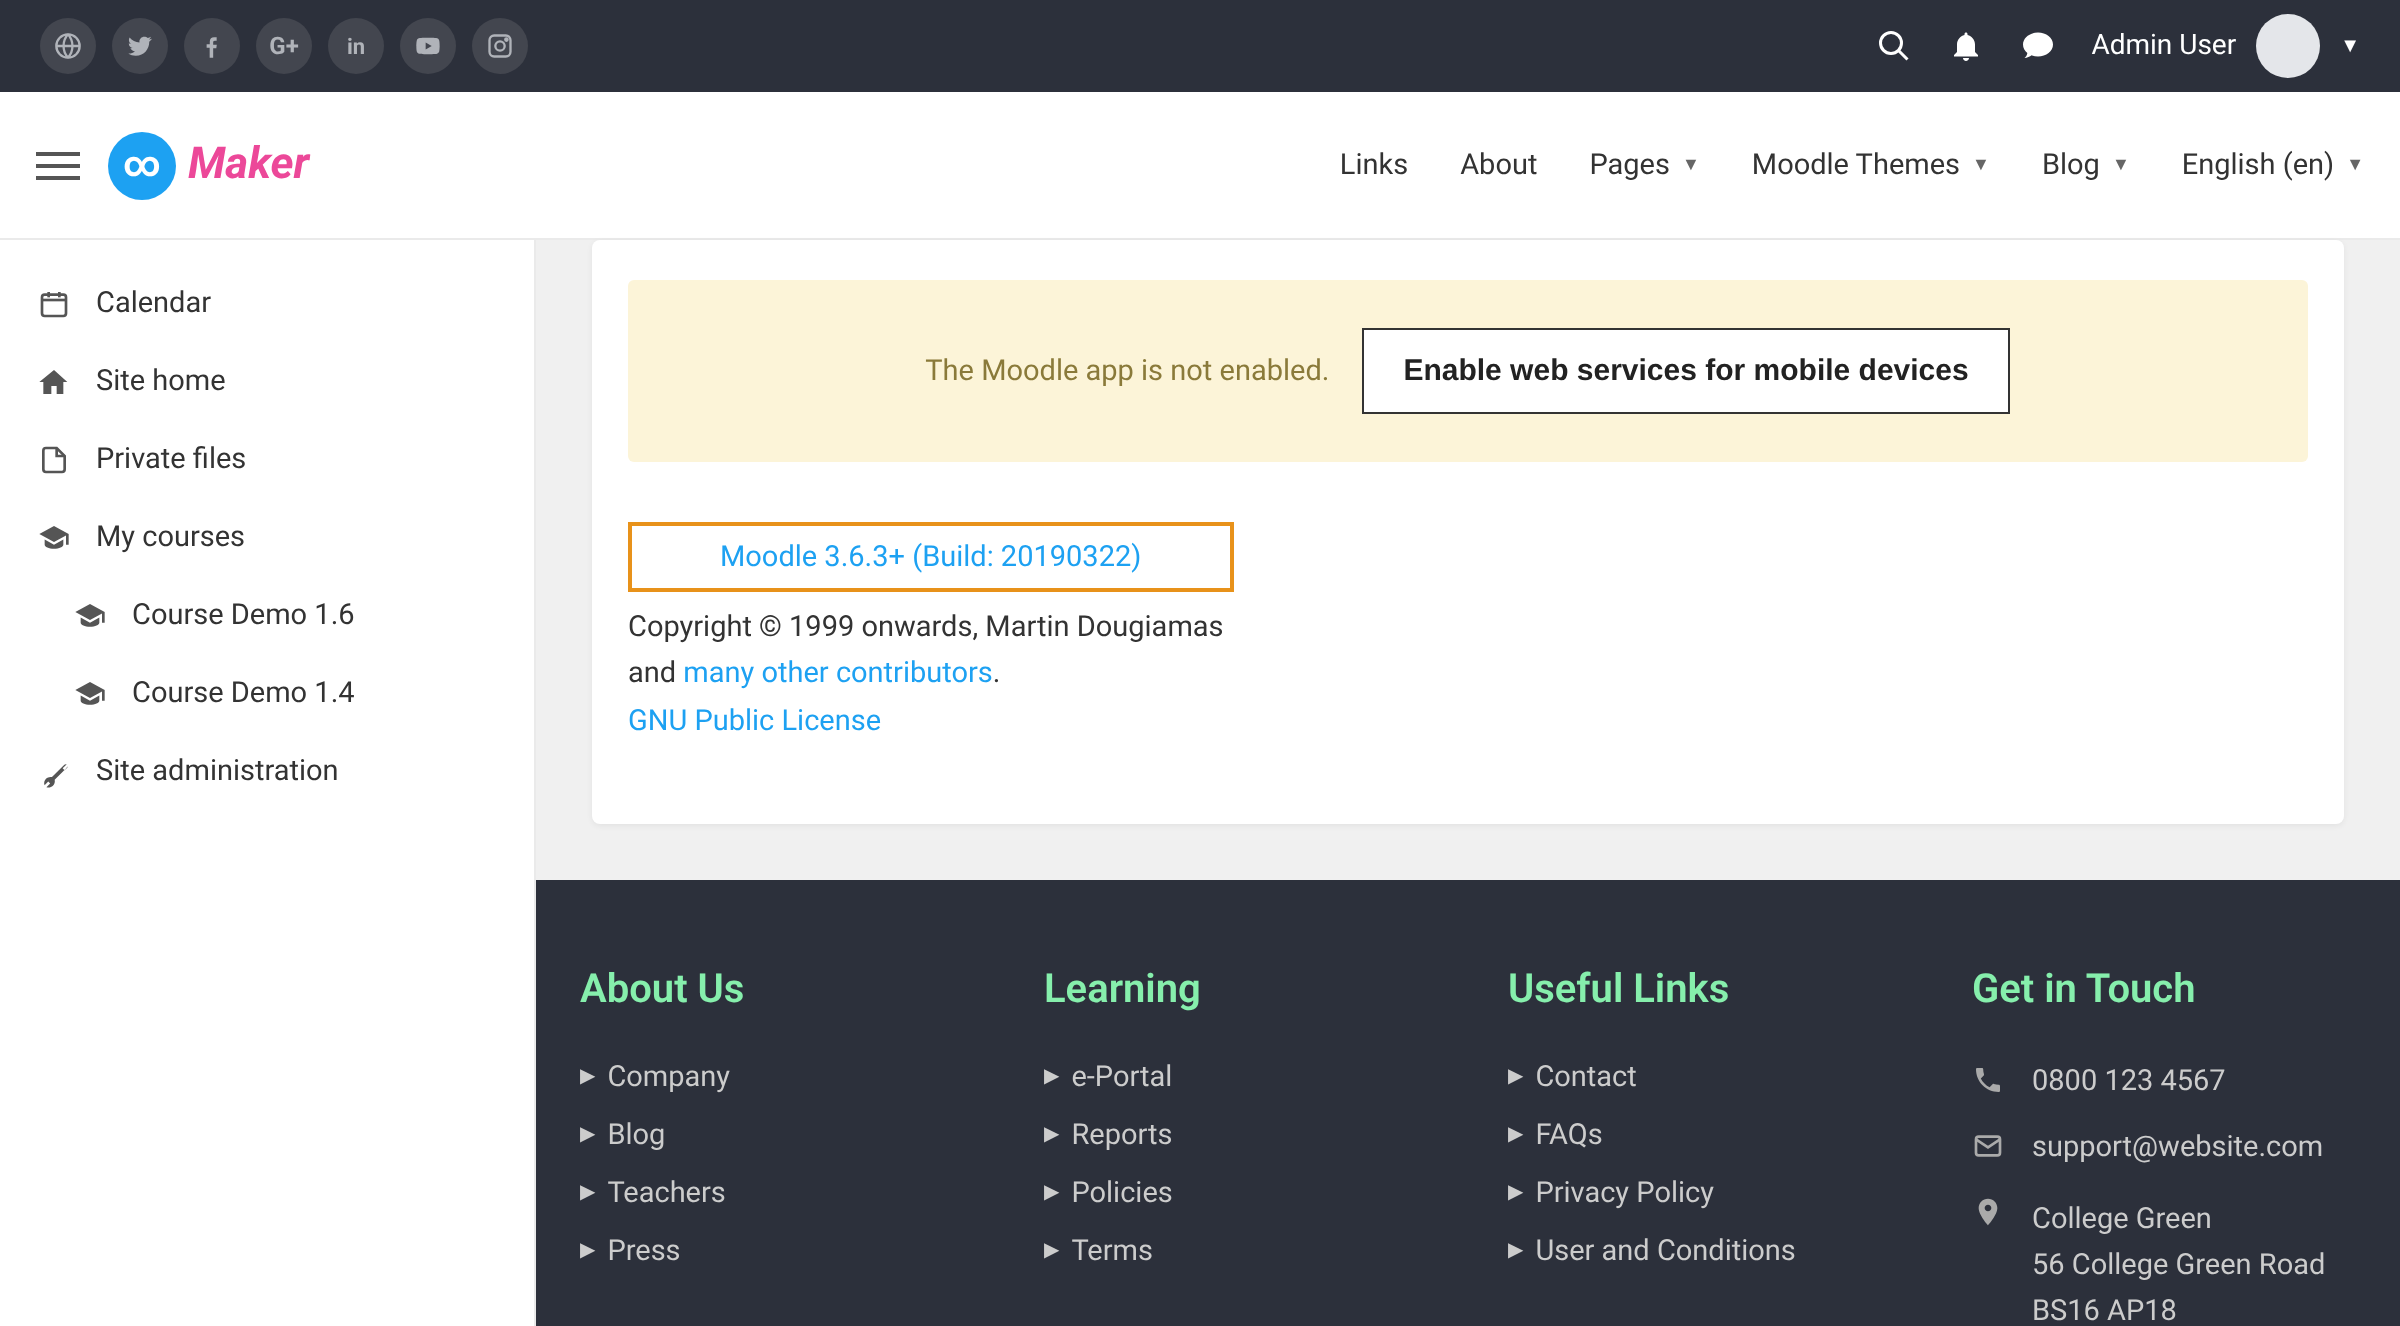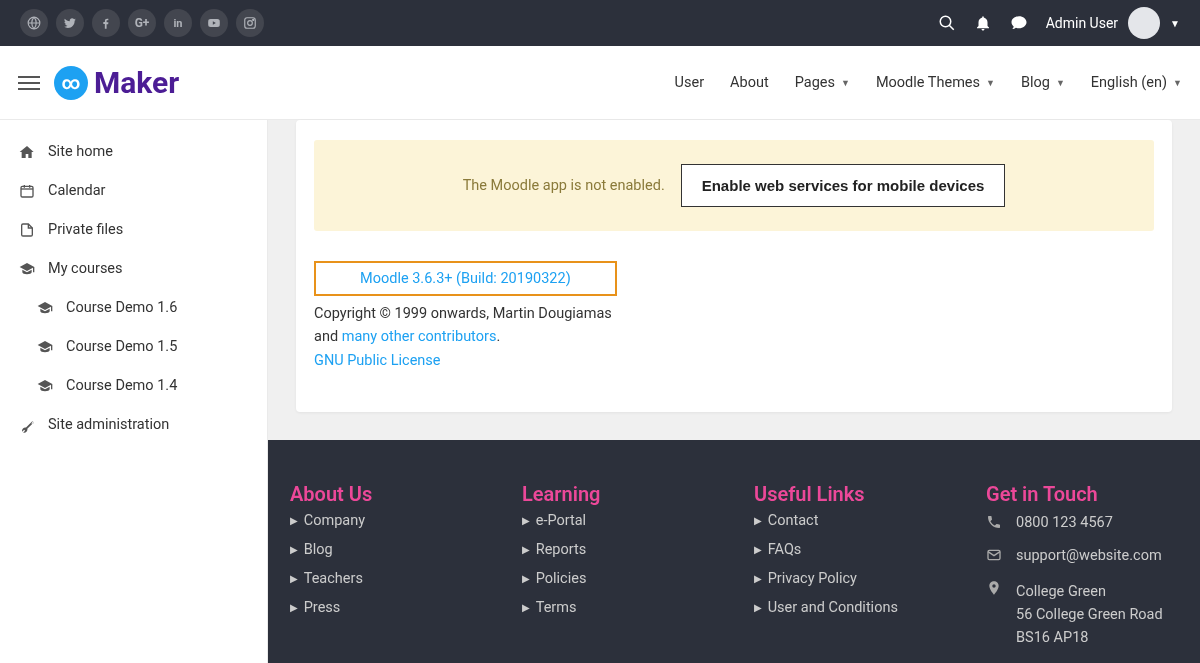--- a/index.html
+++ b/index.html
@@ -43,21 +43,21 @@
 .navbar-left { display: flex; align-items: center; gap: 14px; }
 .hamburger { cursor: pointer; }
 .hamburger div { width: 22px; height: 2px; background: #555; margin: 4px 0; }
 .logo { display: flex; align-items: center; gap: 6px; }
 .logo-circle {
   width: 34px; height: 34px; border-radius: 50%;
   background: #1da1f2;
   display: flex; align-items: center; justify-content: center;
   color: #fff; font-weight: bold; font-size: 18px;
 }
-.logo-text { font-size: 30px; font-weight: 700; color: #4c1d95; }
+.logo-text { font-size: 22px; font-weight: 700; color: #ec4899; font-style: italic; }
 .navbar-menu { display: flex; gap: 26px; font-size: 14.5px; }
 .nav-item { cursor: pointer; color: #333; display: flex; align-items: center; gap: 6px; }
 .nav-caret { font-size: 9px; color: #666; }
 
 .body-wrap { display: flex; }
 .sidebar {
   width: 268px;
   background: #fff;
   border-right: 1px solid #eaeaea;
   padding: 12px 0;
@@ -119,21 +119,21 @@
 .link { color: #1da1f2; cursor: pointer; }
 
 .footer {
   background: #2c303b;
   color: #ccc;
   padding: 42px 22px;
   display: flex;
   gap: 40px;
 }
 .footer-col { flex: 1; }
-.footer-col h3 { color: #ec4899; font-size: 20px; font-weight: 600; }
+.footer-col h3 { color: #86efac; font-size: 20px; font-weight: 600; margin-bottom: 18px; }
 .footer-link {
   display: flex; align-items: center; gap: 6px;
   padding: 6px 0; cursor: pointer; font-size: 14.5px; color: #ccc;
 }
 .footer-link .chev { font-size: 10px; }
 .contact-row { display: flex; gap: 12px; padding: 8px 0; font-size: 14.5px; align-items: flex-start; }
 .contact-icon { width: 18px; color: #aaa; flex-shrink: 0; }
 .addr-line { line-height: 1.6; }
 svg { display: block; }
 </style>
@@ -209,21 +209,21 @@
         <div></div>
         <div></div>
       </div>
     <div class="logo">
       <div class="logo-circle">∞</div>
       <span class="logo-text">Maker</span>
     </div>
   </div>
   <div class="navbar-menu">
     <div class="nav-item">
-        <span>User</span>
+        <span>Links</span>
       </div>
     <div class="nav-item">
         <span>About</span>
       </div>
     <div class="nav-item">
         <span>Pages</span>
         <span class="nav-caret">▼</span>
       </div>
     <div class="nav-item">
         <span>Moodle Themes</span>
@@ -236,41 +236,41 @@
     <div class="nav-item">
         <span>English (en)</span>
         <span class="nav-caret">▼</span>
       </div>
   </div>
 </div>
 
 <div class="body-wrap">
 
   <div class="sidebar">
-    <div class="sidebar-item">
-      <span class="sidebar-icon">
-          <svg width="16" height="16" viewBox="0 0 24 24" fill="currentColor">
-            <path d="M12 3l10 9h-3v9h-5v-6h-4v6H4v-9H1l11-9z"></path>
-          </svg>
-        </span>
-      <span>Site home</span>
-    </div>
     <div class="sidebar-item">
       <span class="sidebar-icon">
           <svg width="16" height="16" viewBox="0 0 24 24" fill="none" stroke="currentColor" stroke-width="2">
             <rect x="3" y="5" width="18" height="16" rx="2"></rect>
             <line x1="3" y1="9" x2="21" y2="9"></line>
             <line x1="8" y1="3" x2="8" y2="7"></line>
             <line x1="16" y1="3" x2="16" y2="7"></line>
           </svg>
         </span>
       <span>Calendar</span>
     </div>
     <div class="sidebar-item">
       <span class="sidebar-icon">
+          <svg width="16" height="16" viewBox="0 0 24 24" fill="currentColor">
+            <path d="M12 3l10 9h-3v9h-5v-6h-4v6H4v-9H1l11-9z"></path>
+          </svg>
+        </span>
+      <span>Site home</span>
+    </div>
+    <div class="sidebar-item">
+      <span class="sidebar-icon">
           <svg width="16" height="16" viewBox="0 0 24 24" fill="none" stroke="currentColor" stroke-width="2">
             <path d="M14 3H6a2 2 0 00-2 2v14a2 2 0 002 2h12a2 2 0 002-2V9l-6-6z"></path>
             <path d="M14 3v6h6"></path>
           </svg>
         </span>
       <span>Private files</span>
     </div>
     <div class="sidebar-item">
       <span class="sidebar-icon">
           <svg width="16" height="16" viewBox="0 0 24 24" fill="currentColor">
@@ -279,28 +279,20 @@
         </span>
       <span>My courses</span>
     </div>
     <div class="sidebar-item sub">
       <span class="sidebar-icon">
           <svg width="16" height="16" viewBox="0 0 24 24" fill="currentColor">
             <path d="M12 3L1 9l11 6 9-4.9V17h2V9L12 3zM5 13.2V17c0 1.7 3.1 3 7 3s7-1.3 7-3v-3.8l-7 3.8-7-3.8z"></path>
           </svg>
         </span>
       <span>Course Demo 1.6</span>
-    </div>
-    <div class="sidebar-item sub">
-      <span class="sidebar-icon">
-          <svg width="16" height="16" viewBox="0 0 24 24" fill="currentColor">
-            <path d="M12 3L1 9l11 6 9-4.9V17h2V9L12 3zM5 13.2V17c0 1.7 3.1 3 7 3s7-1.3 7-3v-3.8l-7 3.8-7-3.8z"></path>
-          </svg>
-        </span>
-      <span>Course Demo 1.5</span>
     </div>
     <div class="sidebar-item sub">
       <span class="sidebar-icon">
           <svg width="16" height="16" viewBox="0 0 24 24" fill="currentColor">
             <path d="M12 3L1 9l11 6 9-4.9V17h2V9L12 3zM5 13.2V17c0 1.7 3.1 3 7 3s7-1.3 7-3v-3.8l-7 3.8-7-3.8z"></path>
           </svg>
         </span>
       <span>Course Demo 1.4</span>
     </div>
     <div class="sidebar-item">

